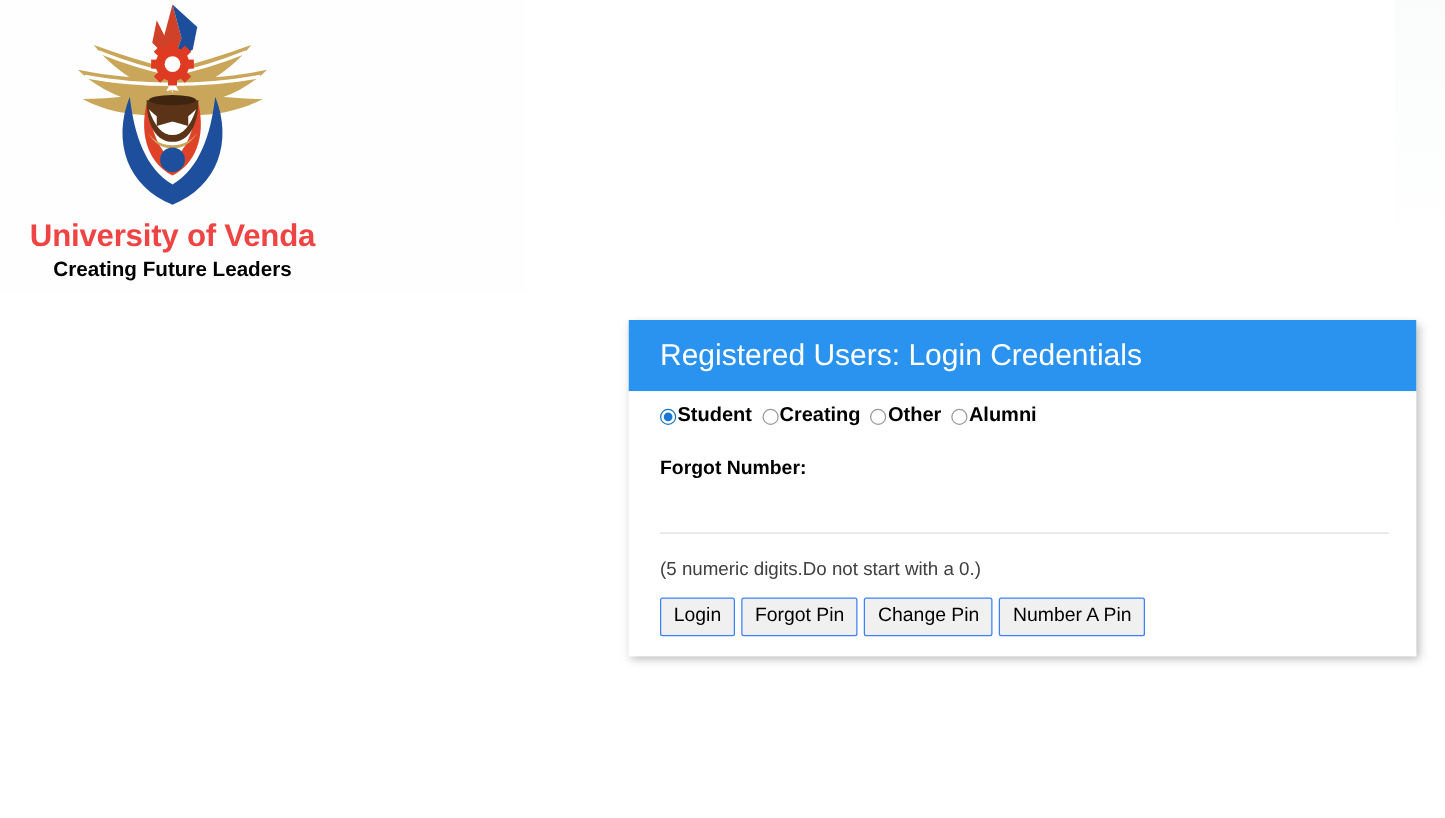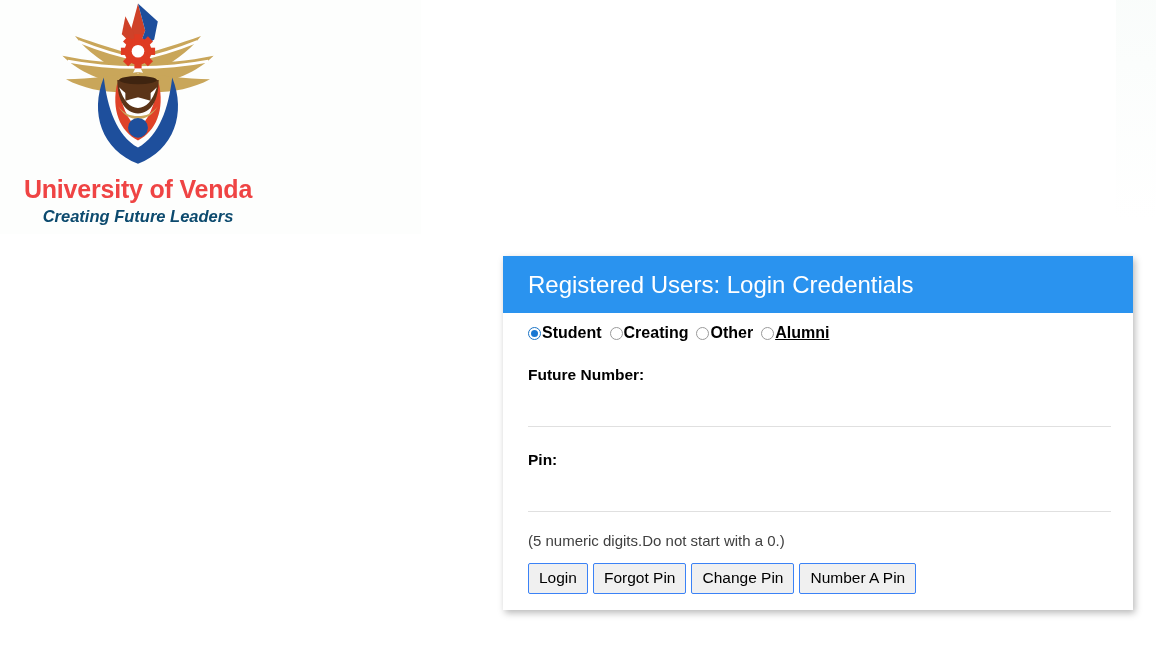--- a/index.html
+++ b/index.html
@@ -49,23 +49,22 @@
     font-size: 25px;
     font-weight: bold;
     color: #ef4444;
     letter-spacing: -0.2px;
     line-height: 1.05;
     margin-top: -4px;
     white-space: nowrap;
   }
   .brand-tag {
     font-size: 16.5px;
-    font-style: italic;
-    font-weight: bold;
-    color: #0c4a6e;
+    font-weight: bold;
+    color: #000000;
     margin-top: 5px;
     white-space: nowrap;
   }
 
   
   .login-card {
     position: absolute;
     left: 503px;
     top: 256px;
     width: 630px;
@@ -92,21 +91,21 @@
     color: #000000;
     white-space: nowrap;
     display: flex;
     align-items: center;
   }
   .radio-opt {
     display: inline-flex;
     align-items: center;
     margin-right: 8px;
   }
-  .radio-opt:last-child { margin-right: 0; text-decoration: underline; }
+  .radio-opt:last-child { margin-right: 0; }
   .rb {
     appearance: none;
     -webkit-appearance: none;
     width: 13px;
     height: 13px;
     border: 1px solid #9a9a9a;
     border-radius: 50%;
     background: #ffffff;
     margin: 0 1px 0 0;
     position: relative;
@@ -264,28 +263,24 @@
         <input type="radio" class="rb" name="usertype" style="">
         <span class="radio-label">Other</span>
       </label>
       <label class="radio-opt">
         <input type="radio" class="rb" name="usertype" style="">
         <span class="radio-label">Alumni</span>
       </label>
     </div>
 
     <div class="field">
-      <div class="field-label">Future Number:</div>
+      <div class="field-label">Forgot Number:</div>
       <input class="field-input" type="text" placeholder="" style="">
     </div>
 
-    <div class="field">
-      <div class="field-label">Pin:</div>
-      <input class="field-input field-input-pin" type="password" placeholder="" style="">
-    </div>
 
     <div class="hint">(5 numeric digits.Do not start with a 0.)</div>
 
     <div class="button-row">
       <button class="btn">Login</button>
       <button class="btn">Forgot Pin</button>
       <button class="btn">Change Pin</button>
       <button class="btn">Number A Pin</button>
     </div>
 

